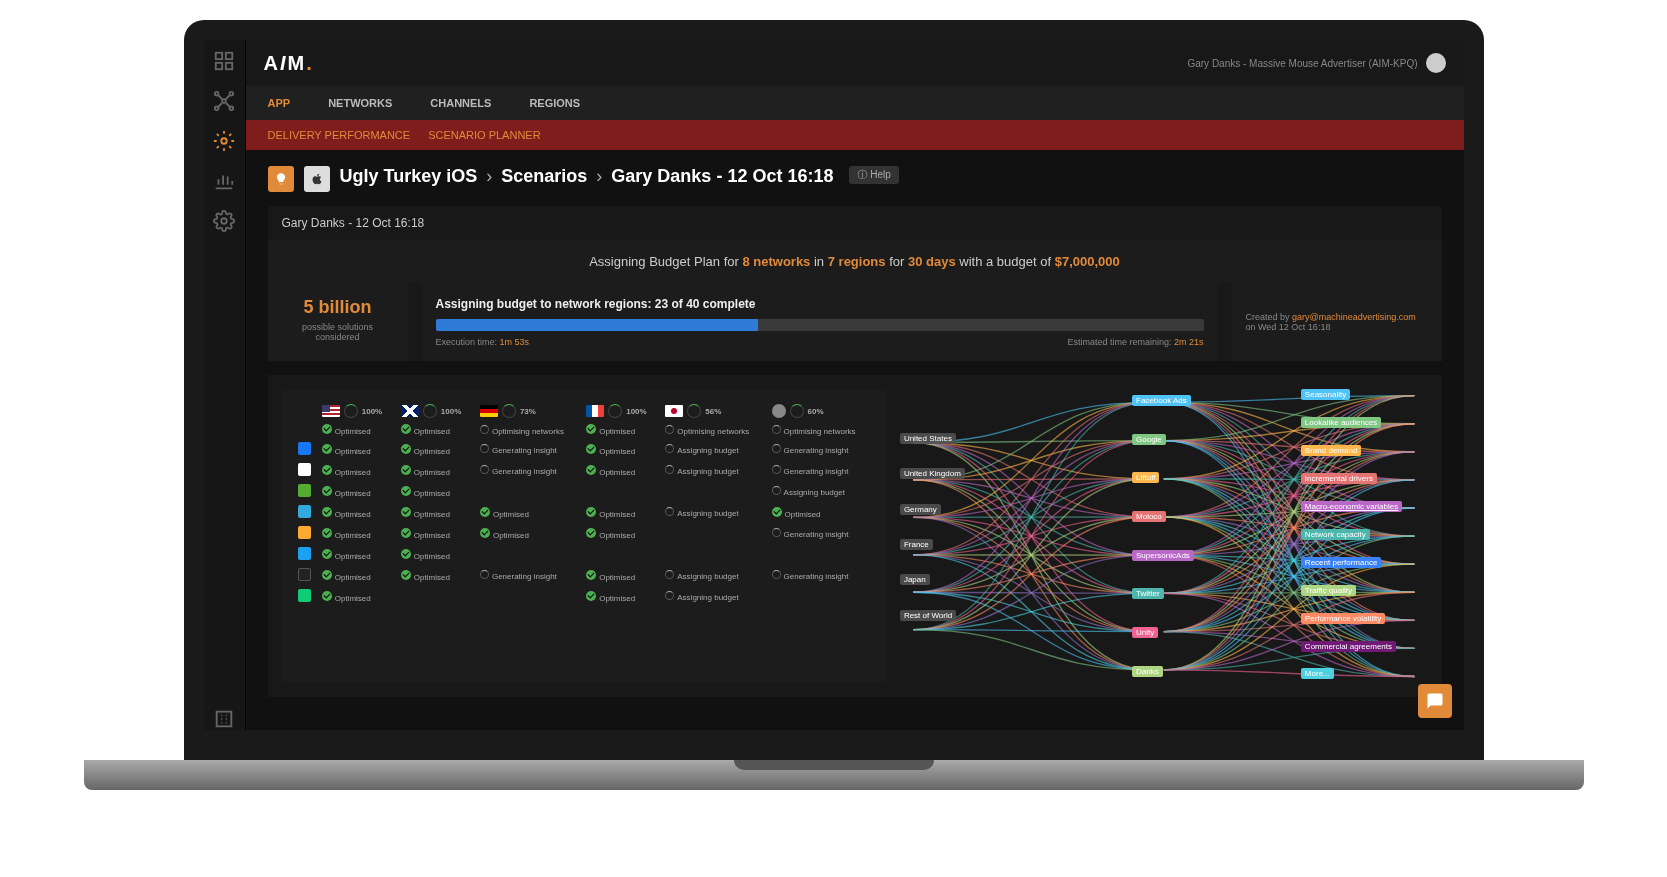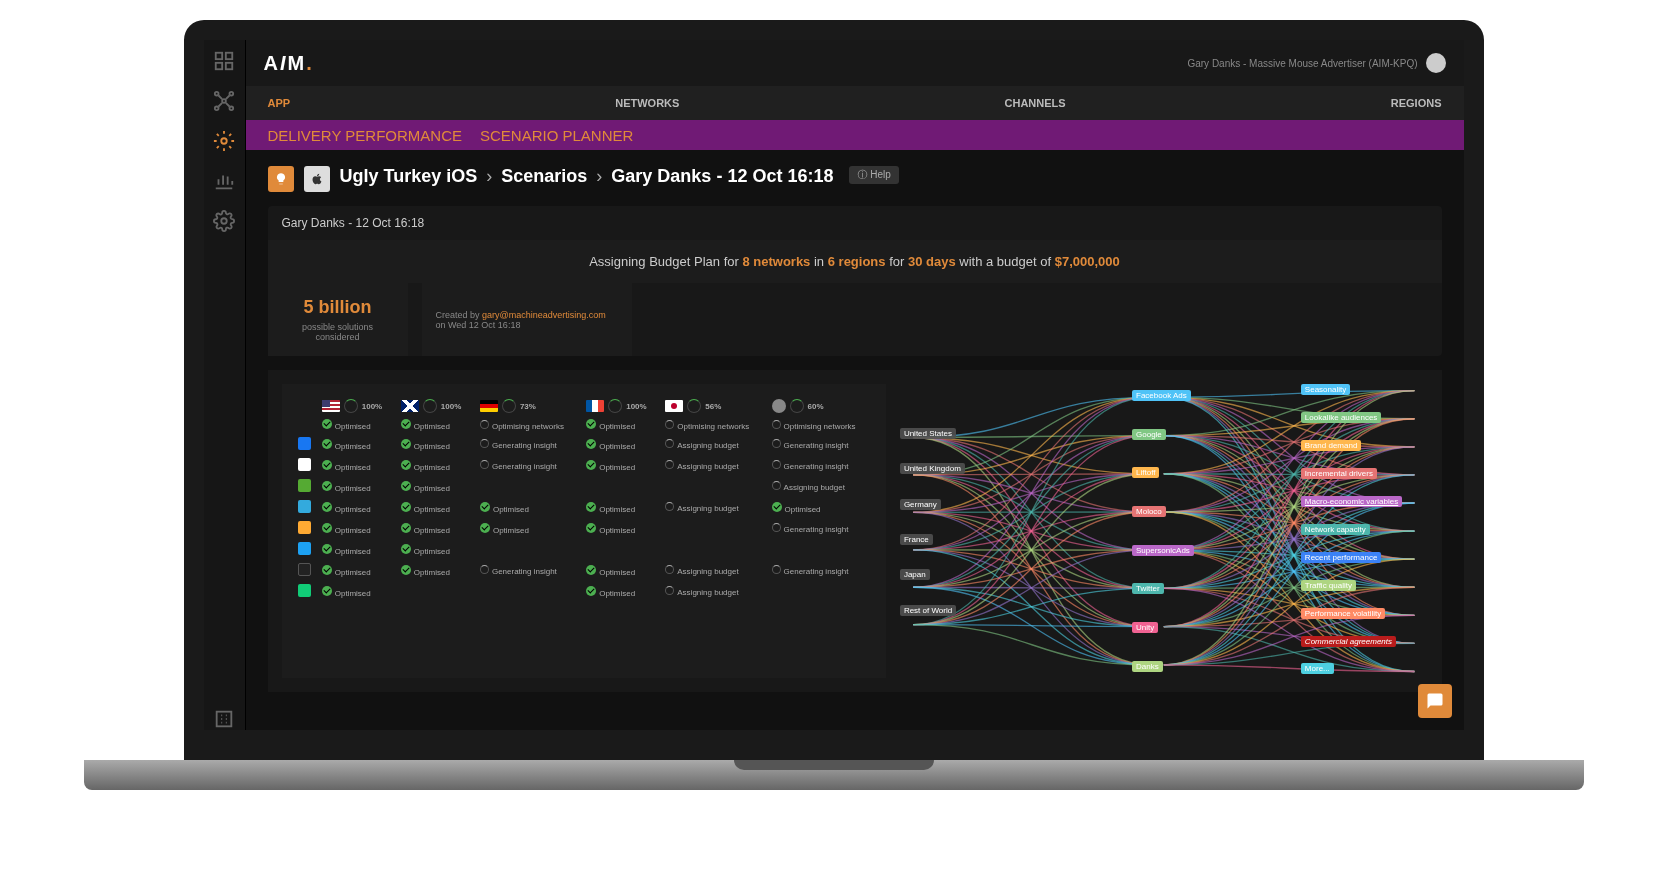--- a/index.html
+++ b/index.html
@@ -16,25 +16,25 @@
 .iconbar .ic.active { color: #e08a3a; }
 .iconbar .ic svg { width: 100%; height: 100%; }
 
 .main { flex: 1; display: flex; flex-direction: column; }
 .topbar { height: 46px; background: #181818; display: flex; align-items: center; padding: 0 18px; justify-content: space-between; }
 .logo { font-weight: 800; font-size: 20px; letter-spacing: 2px; color: #fff; }
 .logo span.dot { color: #e08a3a; }
 .user { font-size: 10px; color: #888; display:flex; align-items:center; gap:8px; }
 .avatar { width:20px; height:20px; border-radius:50%; background:#ccc; }
 
-.navrow { height: 34px; background: #202020; display: flex; align-items: center; padding: 0 22px; gap: 38px; font-size: 11px; font-weight:600;justify-content:space-between; }
+.navrow { height: 34px; background: #202020; display: flex; align-items: center; padding: 0 22px; gap: 38px; font-size: 11px; font-weight:600; }
 .navrow a { color: #bbb; cursor:pointer; }
 .navrow a.active { color: #e08a3a; }
 
-.subnav { height: 30px; background: #701a75; display:flex; align-items:center; padding: 0 22px; gap: 18px; font-size:15px; }
+.subnav { height: 30px; background: #7f1d1d; display:flex; align-items:center; padding: 0 22px; gap: 18px; font-size:11px; }
 .subnav a { color:#e08a3a; cursor:pointer; }
 
 .content { flex:1; padding: 16px 22px; background:#111; overflow:auto; }
 .bc { display:flex; align-items:flex-start; gap:10px; margin-bottom:14px; }
 .bc-box { width:26px; height:26px; background:#e08a3a; border-radius:3px; display:flex; align-items:center; justify-content:center; }
 .bc-box2 { width:26px; height:26px; background:#ddd; border-radius:3px; display:flex; align-items:center; justify-content:center; color:#333; }
 .bc-text { font-size:18px; font-weight:700; color:#fff; }
 .bc-text .sep { color:#aaa; font-weight:400; margin:0 4px; }
 .help { background:#333; color:#aaa; font-size:10px; padding:2px 8px; border-radius:3px; margin-left:6px; cursor:pointer; }
 
@@ -181,30 +181,40 @@
             </div>
             <span class="help">ⓘ <span>Help</span></span>
           </div>
 
           <div class="panel">
             <div class="panel-title">Gary Danks - 12 Oct 16:18</div>
             <div class="banner">
               <span>Assigning Budget Plan for</span>
               <span class="hl">8 networks</span>
               <span>in</span>
-              <span class="hl">6 regions</span>
+              <span class="hl">7 regions</span>
               <span>for</span>
               <span class="hl">30 days</span>
               <span>with a budget of</span>
               <span class="hl">$7,000,000</span>
             </div>
             <div class="statsrow">
               <div class="statbox a">
                 <div class="bignum">5 billion</div>
                 <div class="sublabel">possible solutions considered</div>
+              </div>
+              <div class="statbox b">
+                <div class="progress-label">Assigning budget to network regions: 23 of 40 complete</div>
+                <div class="progress">
+                    <div class="fill"></div>
+                  </div>
+                <div class="timerow">
+                  <span><span>Execution time:</span> <span class="val">1m 53s</span></span>
+                  <span><span>Estimated time remaining:</span> <span class="val">2m 21s</span></span>
+                </div>
               </div>
               <div class="statbox c">
                 <div><span>Created by</span> <span class="link">gary@machineadvertising.com</span> <span>on Wed 12 Oct 16:18</span></div>
               </div>
             </div>
           </div>
 
           <div class="gridpanel">
             <div class="matrix">
               <table id="matrix-table">
@@ -494,21 +504,21 @@
                   <div class="sk-label" style="left: 44%; top: 94%; background: rgb(174, 213, 129);">Danks</div>
                   <div class="sk-label" style="left: 76%; top: 0%; background: rgb(79, 195, 247);">Seasonality</div>
                   <div class="sk-label" style="left: 76%; top: 9.5%; background: rgb(129, 199, 132);">Lookalike audiences</div>
                   <div class="sk-label" style="left: 76%; top: 19%; background: rgb(255, 183, 77);">Brand demand</div>
                   <div class="sk-label" style="left: 76%; top: 28.5%; background: rgb(229, 115, 115);">Incremental drivers</div>
                   <div class="sk-label" style="left: 76%; top: 38%; background: rgb(186, 104, 200); text-decoration: underline;">Macro-economic variables</div>
                   <div class="sk-label" style="left: 76%; top: 47.5%; background: rgb(77, 182, 172);">Network capacity</div>
                   <div class="sk-label" style="left: 76%; top: 57%; background: #3b82f6;">Recent performance</div>
                   <div class="sk-label" style="left: 76%; top: 66.5%; background: rgb(174, 213, 129);">Traffic quality</div>
                   <div class="sk-label" style="left: 76%; top: 76%; background: rgb(255, 138, 101);">Performance volatility</div>
-                  <div class="sk-label" style="left: 76%; top: 85.5%; background: #b91c1c; font-style: italic;">Commercial agreements</div>
+                  <div class="sk-label" style="left: 76%; top: 85.5%; background: #701a75;">Commercial agreements</div>
                   <div class="sk-label" style="left: 76%; top: 95%; background: rgb(77, 208, 225);">More...</div>
                 </div>
             </div>
           </div>
         </div>
 
         <div class="chatfab">
           <svg viewBox="0 0 24 24">
               <path d="M20 2H4a2 2 0 00-2 2v18l4-4h14a2 2 0 002-2V4a2 2 0 00-2-2z"></path>
             </svg>

